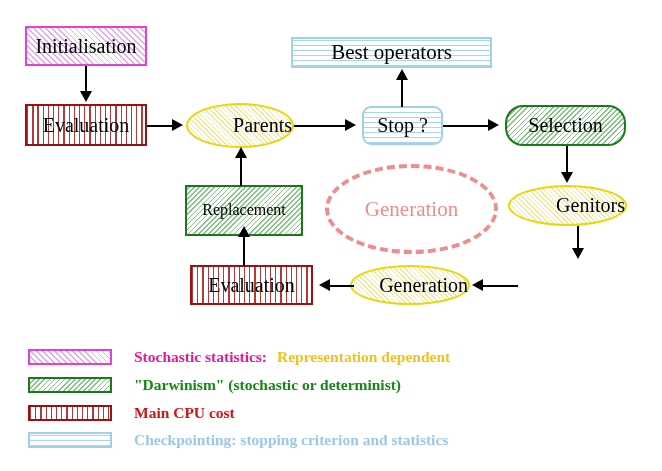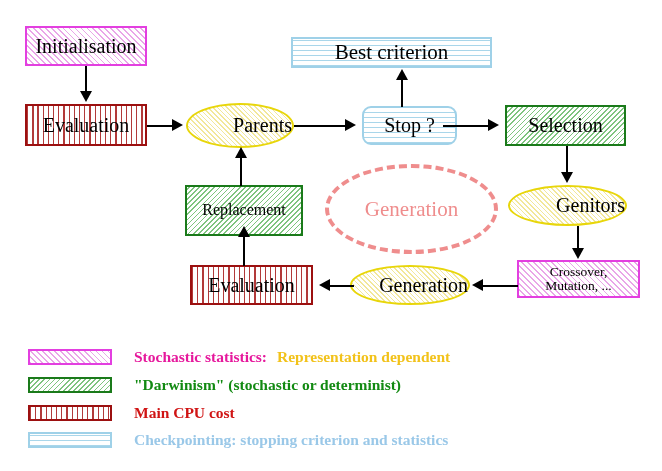--- a/index.html
+++ b/index.html
@@ -135,39 +135,35 @@
 
   <div class="node fill-red" style="left:25px; top:104px; width:122px; height:42px; font-size:20px;">
     <span class="lbl">Evaluation</span>
   </div>
 
   <div class="node fill-yellow ellipse" style="left:186px; top:103px; width:108px; height:45px; font-size:20px;">
     <span class="lbl">Parents</span>
   </div>
 
   <div class="node fill-blue" style="left:291px; top:37px; width:201px; height:31px; font-size:21px;">
-    <span class="lbl">Best criterion</span>
-  </div>
-
-  <div class="node fill-blue rounded" style="left:362px; top:106px; width:95px; height:39px; font-size:20px;">
+    <span class="lbl">Best operators</span>
+  </div>
+
+  <div class="node fill-blue rounded" style="left:362px; top:106px; width:81px; height:39px; font-size:20px;">
     <span class="lbl">Stop ?</span>
   </div>
 
-  <div class="node fill-green" style="left:505px; top:105px; width:121px; height:41px; font-size:20px;">
+  <div class="node fill-green" style="left:505px; top:105px; width:121px; height:41px; font-size:20px;border-radius:18px;">
     <span class="lbl">Selection</span>
   </div>
 
   <div class="node fill-yellow ellipse" style="left:508px; top:185px; width:119px; height:41px; font-size:20px;">
     <span class="lbl">Genitors</span>
   </div>
 
-  <div class="node fill-magenta" style="left:517px; top:260px; width:123px; height:38px; font-size:13.5px;">
-    <span class="lbl">Crossover,
-Mutation, ...</span>
-  </div>
 
   <div class="node fill-yellow ellipse" style="left:350px; top:265px; width:120px; height:40px; font-size:20px;">
     <span class="lbl">Generation</span>
   </div>
 
   <div class="node fill-red" style="left:190px; top:265px; width:123px; height:40px; font-size:20px;">
     <span class="lbl">Evaluation</span>
   </div>
 
   <div class="node fill-green" style="left:185px; top:185px; width:118px; height:51px; font-size:16px;">

